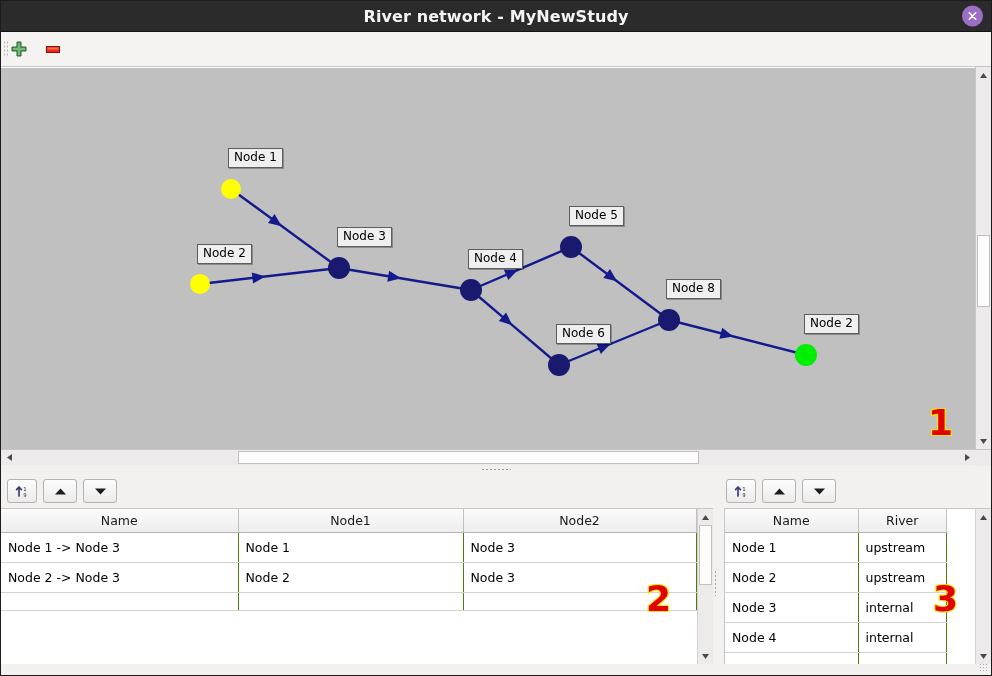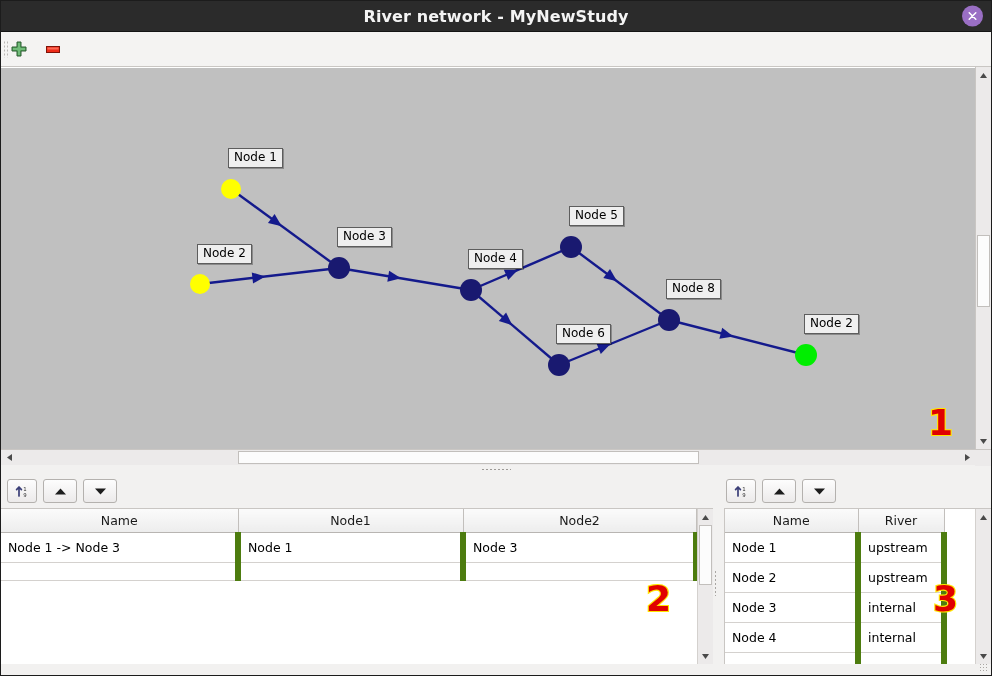--- a/index.html
+++ b/index.html
@@ -184,21 +184,21 @@
     background: linear-gradient(#fbfbfb, #ededed);
     border-right: 1px solid #c2bfbc;
     border-bottom: 1px solid #b8b5b2;
     font-weight: normal;
     color: #1a1a1a;
     text-align: center;
     font-size: 12.5px;
   }
   table.grid td {
     height: 30px;
-    border-right: 6px solid #4d7c0f;
+    border-right: 1px solid #4d7c0f;
     border-bottom: 1px solid #d4d1ce;
     padding: 0 7px;
     color: #000;
     background: #ffffff;
     overflow: hidden; white-space: nowrap;
   }
   table.grid td.empty { height: 18px; }
   .pane-footer { flex: 0 0 11px; background: #f2f1f0; }
 
   .resize-grip {
@@ -362,20 +362,25 @@
                   <th>Node2</th>
                 </tr>
               </thead>
             <tbody id="reaches-body">
                 <tr>
                   <td>Node 1 -&gt; Node 3</td>
                   <td>Node 1</td>
                   <td>Node 3</td>
                 </tr>
                 <tr>
+                  <td>Node 2 -&gt; Node 3</td>
+                  <td>Node 2</td>
+                  <td>Node 3</td>
+                </tr>
+                <tr>
                   <td class="empty">&nbsp;</td>
                   <td class="empty">&nbsp;</td>
                   <td class="empty">&nbsp;</td>
                 </tr>
               </tbody>
           </table>
         </div>
         <div class="vscroll" style="border-left:1px solid #d4d1ce;">
           <div class="sb-btn">
             <svg width="9" height="7" viewBox="0 0 9 7">

